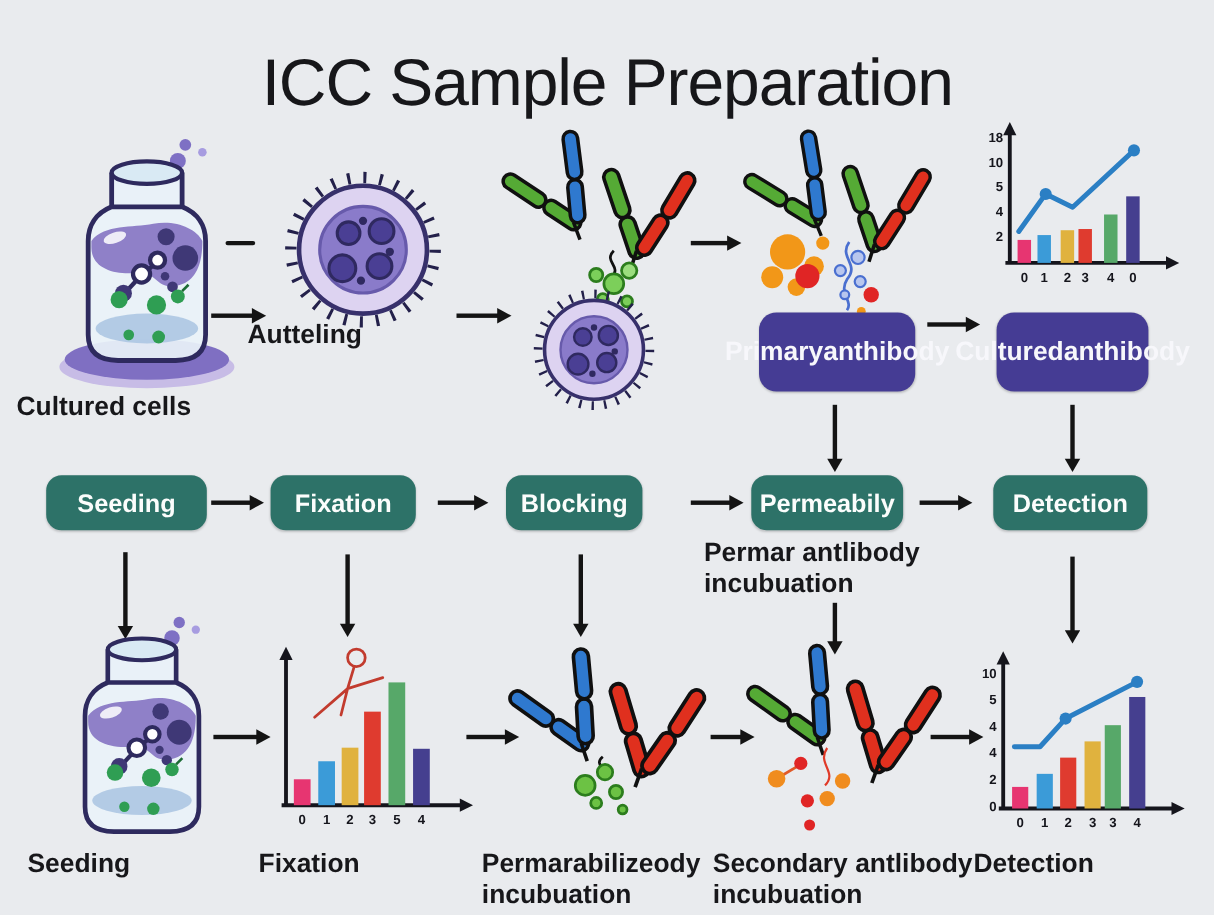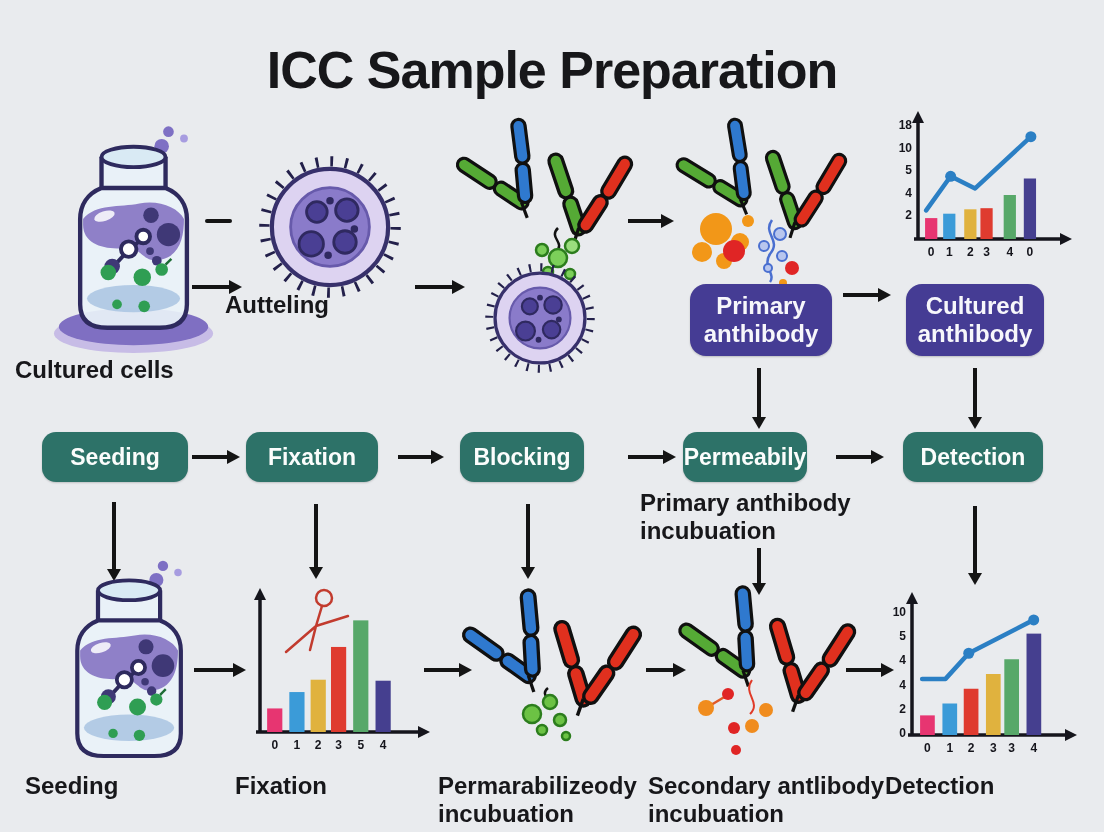--- a/index.html
+++ b/index.html
@@ -1,25 +1,25 @@
 <!DOCTYPE html>
 <html><head>
 <meta charset="utf-8">
 <style>
   html,body{margin:0;padding:0;}
   body{font-family:"Liberation Sans",sans-serif;background:#d7d9dc;}
   #stage{position:relative;width:1104px;height:832px;background:#e9ebee;overflow:hidden;}
   .title{position:absolute;left:0;top:40px;width:100%;text-align:center;
-         font-size:52px;font-weight:700;color:#17171a;letter-spacing:-1px;}
+         font-size:60px;font-weight:400;color:#17171a;letter-spacing:-1px;}
   .caption{position:absolute;text-align:left;font-size:24px;font-weight:700;color:#17171a;line-height:1.18;}
   .step-box{position:absolute;background:#2d7268;color:#fbfdfc;border-radius:14px;
             display:flex;align-items:center;justify-content:center;
             font-size:23px;font-weight:700;box-shadow:0 1px 2px rgba(0,0,0,.18);}
   .ab-box{position:absolute;background:#453c94;color:#f7f7fb;border-radius:16px;
-          display:flex;flex-direction:column;align-items:center;justify-content:center;
+          display:flex;flex-direction:row;align-items:center;justify-content:center;
           font-size:24px;font-weight:700;line-height:1.15;box-shadow:0 1px 2px rgba(0,0,0,.2);}
   .arrow-h{position:absolute;height:4px;background:#141414;}
   .arrow-h::after{content:'';position:absolute;right:-12px;top:50%;transform:translateY(-50%);
                   width:0;height:0;border-left:13px solid #141414;
                   border-top:7.5px solid transparent;border-bottom:7.5px solid transparent;}
   .arrow-v{position:absolute;width:4px;background:#141414;}
   .arrow-v::after{content:'';position:absolute;bottom:-11px;left:50%;transform:translateX(-50%);
                   width:0;height:0;border-top:12px solid #141414;
                   border-left:7.5px solid transparent;border-right:7.5px solid transparent;}
   .dash{position:absolute;height:4px;background:#141414;border-radius:2px;}
@@ -224,26 +224,26 @@
 
   <div class="arrow-v" style="left:757px;top:368px;height:50px"></div>
   <div class="arrow-v" style="left:973px;top:368px;height:50px"></div>
 
   <div class="step-box" style="left:42px;top:432px;width:146px;height:50px">Seeding</div>
   <div class="arrow-h" style="left:192px;top:455px;width:36px"></div>
   <div class="step-box" style="left:246px;top:432px;width:132px;height:50px">Fixation</div>
   <div class="arrow-h" style="left:398px;top:455px;width:34px"></div>
   <div class="step-box" style="left:460px;top:432px;width:124px;height:50px">Blocking</div>
   <div class="arrow-h" style="left:628px;top:455px;width:36px"></div>
-  <div class="step-box" style="left:683px;top:432px;width:124px;height:50px">Permeabily</div>
+  <div class="step-box" style="left:683px;top:432px;width:138px;height:50px">Permeabily</div>
   <div class="arrow-h" style="left:836px;top:455px;width:36px"></div>
   <div class="step-box" style="left:903px;top:432px;width:140px;height:50px">Detection</div>
 
   <div class="caption" style="left:640px;top:489px;width:240px">
-    <div>Primary anthibody</div>
+    <div>Permar antlibody</div>
     <div>incubuation</div>
   </div>
 
   <div class="arrow-v" style="left:112px;top:502px;height:68px"></div>
   <div class="arrow-v" style="left:314px;top:504px;height:64px"></div>
   <div class="arrow-v" style="left:526px;top:504px;height:64px"></div>
   <div class="arrow-v" style="left:757px;top:548px;height:36px"></div>
   <div class="arrow-v" style="left:973px;top:506px;height:68px"></div>
 
   <svg style="left:50px;top:556px" width="160" height="208" viewBox="0 0 170 220">

